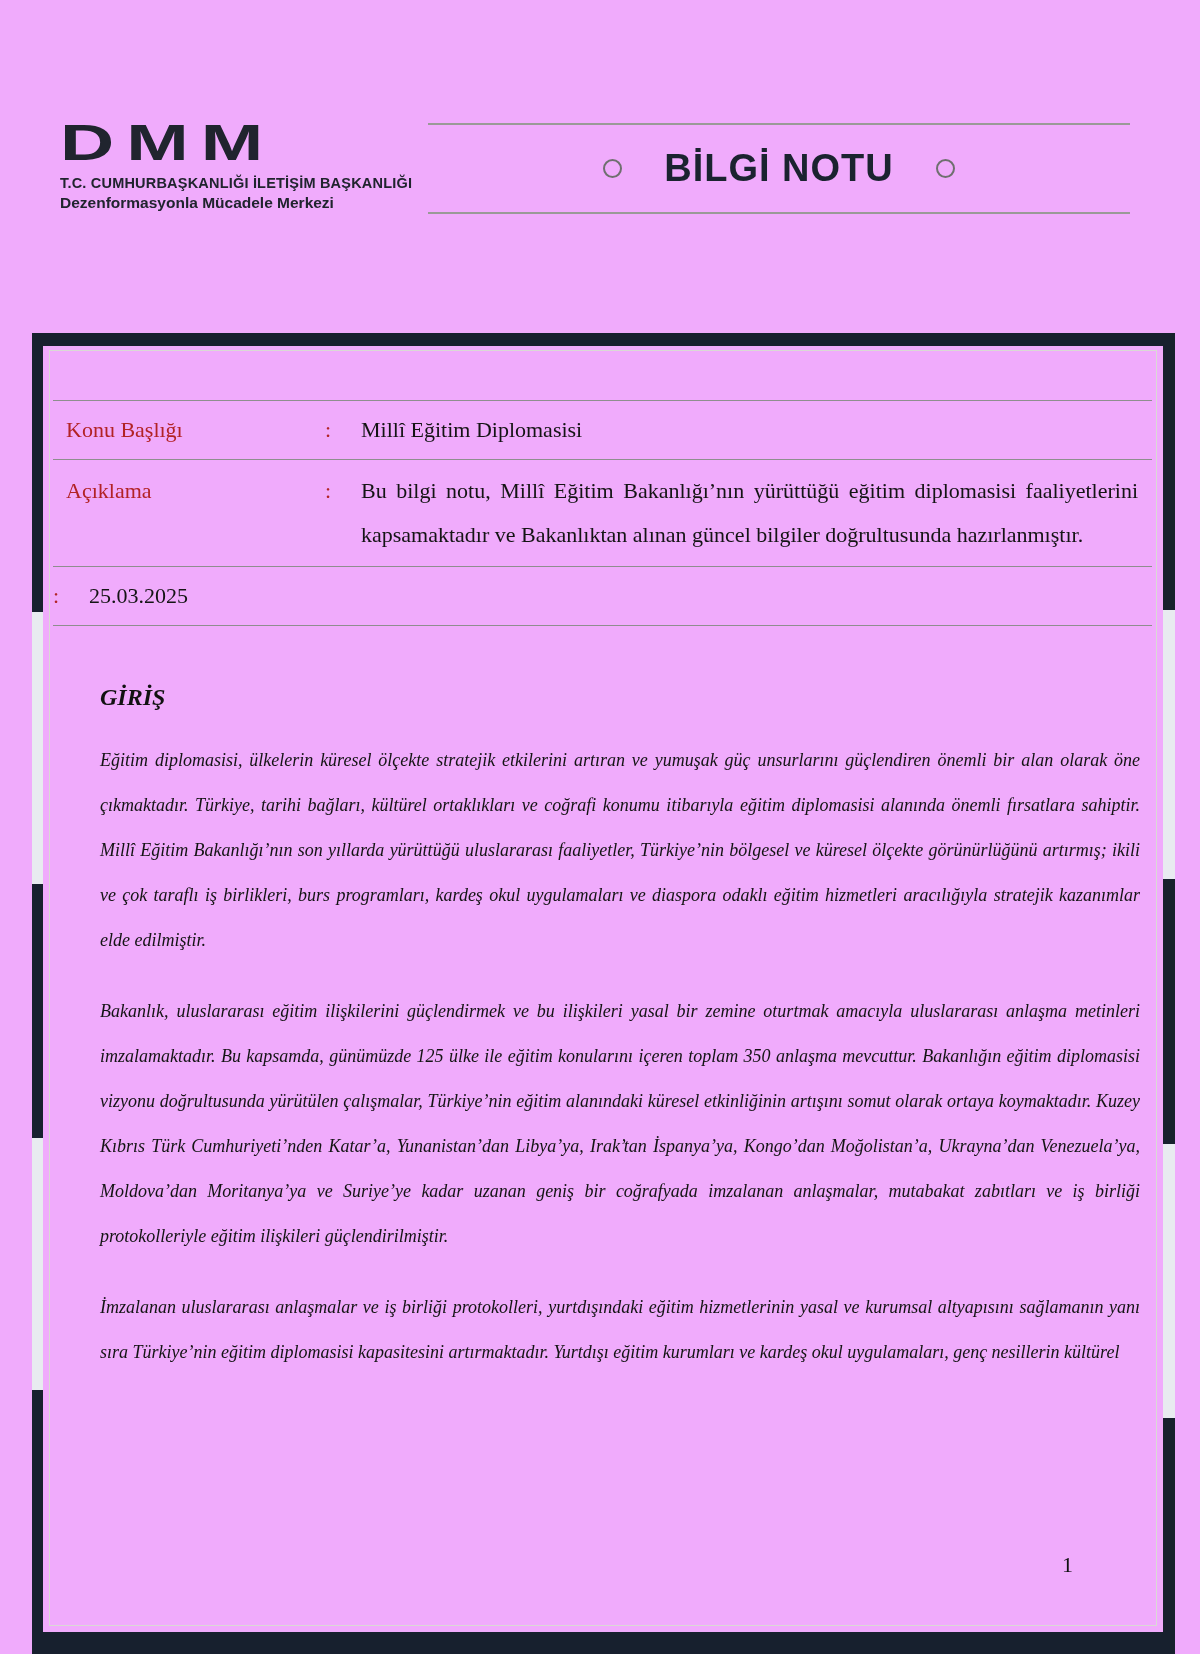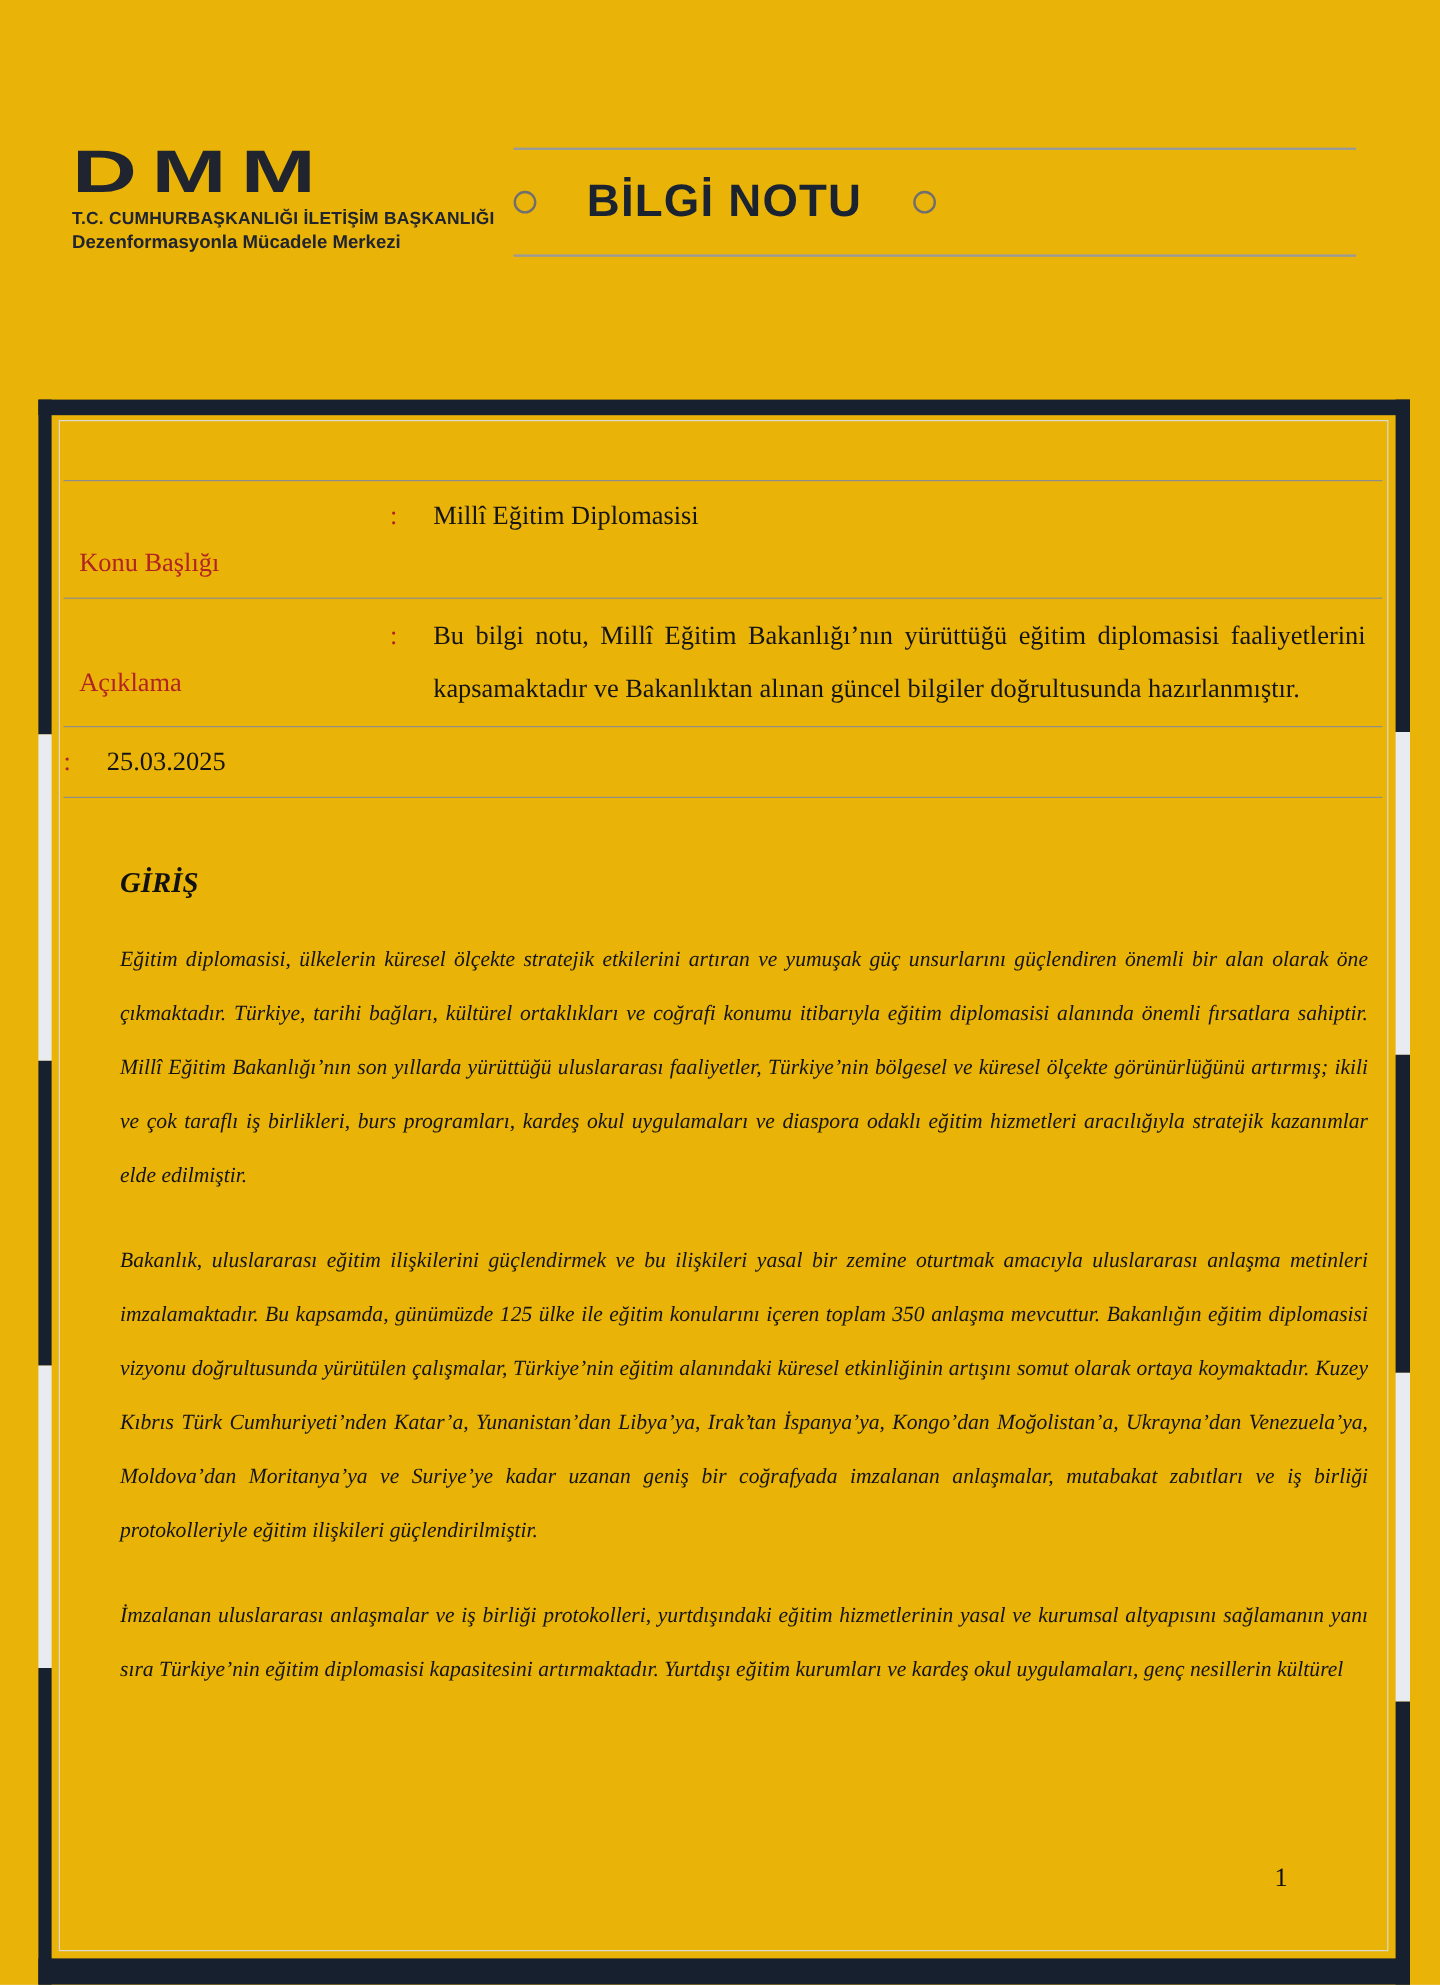--- a/index.html
+++ b/index.html
@@ -1,40 +1,40 @@
 <!DOCTYPE html>
 <html lang="tr"><head>
 <meta charset="utf-8">
 <style>
   html,body{margin:0;padding:0;}
   body{background:#e9e9e9;font-family:"Liberation Serif",serif;}
   .page{
     position:relative;width:1200px;height:1654px;margin:0 auto;
-    background:#eab308;overflow:hidden;
+    background:#f0abfc;overflow:hidden;
   }
   
   .brand{position:absolute;left:60px;top:118px;color:#20242e;}
   .brand-acronym{
     font-family:"Liberation Sans",sans-serif;font-weight:bold;
     font-size:50px;line-height:50px;letter-spacing:8px;
     transform:scaleX(1.5);transform-origin:left center;white-space:nowrap;
   }
   .brand-line1{
     font-family:Liberation Sans, sans-serif;font-weight:bold;
     font-size:14.5px;line-height:19px;margin-top:6px;letter-spacing:0.2px;white-space:nowrap;
   }
   .brand-line2{
     font-family:"Liberation Sans",sans-serif;font-weight:bold;
     font-size:15.5px;line-height:19px;white-space:nowrap;
   }
   
   .note-header{
     position:absolute;left:428px;top:123px;width:702px;height:87px;
     border-top:2px solid #9a9a97;border-bottom:2px solid #9a9a97;
-    display:flex;align-items:center;justify-content:flex-start;gap:42px;
+    display:flex;align-items:center;justify-content:center;gap:42px;
   }
   .note-title{
     font-family:"Liberation Sans",sans-serif;font-weight:bold;
     font-size:38px;letter-spacing:1px;color:#1b2330;margin:0;
   }
   .deco-circle{
     width:15px;height:15px;border:2.5px solid #6f6f6f;border-radius:50%;
     background:transparent;flex:0 0 auto;
   }
   
@@ -49,21 +49,21 @@
     position:absolute;left:17px;top:17px;right:18px;bottom:28px;
     border:1px solid #dad9d4;pointer-events:none;
   }
   .content{position:absolute;left:11px;top:13px;right:12px;bottom:22px;overflow:hidden;}
   
   .info-table{margin:54px 0 0 10px;width:1099px;}
   .info-row{display:flex;border-top:1px solid #8e8e8e;padding:9px 0;}
   .info-row.last{border-bottom:1px solid #8e8e8e;}
   .info-label{
     width:272px;flex:0 0 272px;padding-left:13px;box-sizing:border-box;
-    color:#b22325;font-size:22px;line-height:44px;margin-top:39px;
+    color:#b22325;font-size:22px;line-height:44px;
   }
   .info-colon{width:36px;flex:0 0 36px;color:#b22325;font-size:22px;line-height:44px;}
   .info-value{
     flex:1;color:#141414;font-size:22px;line-height:44px;
     text-align:justify;padding-right:14px;
   }
   .info-row.single .info-label,.info-row.single .info-colon,.info-row.single .info-value{line-height:40px;}
   
   .body-text{margin-left:57px;width:1040px;color:#141414;font-style:italic;}
   .section-heading{

